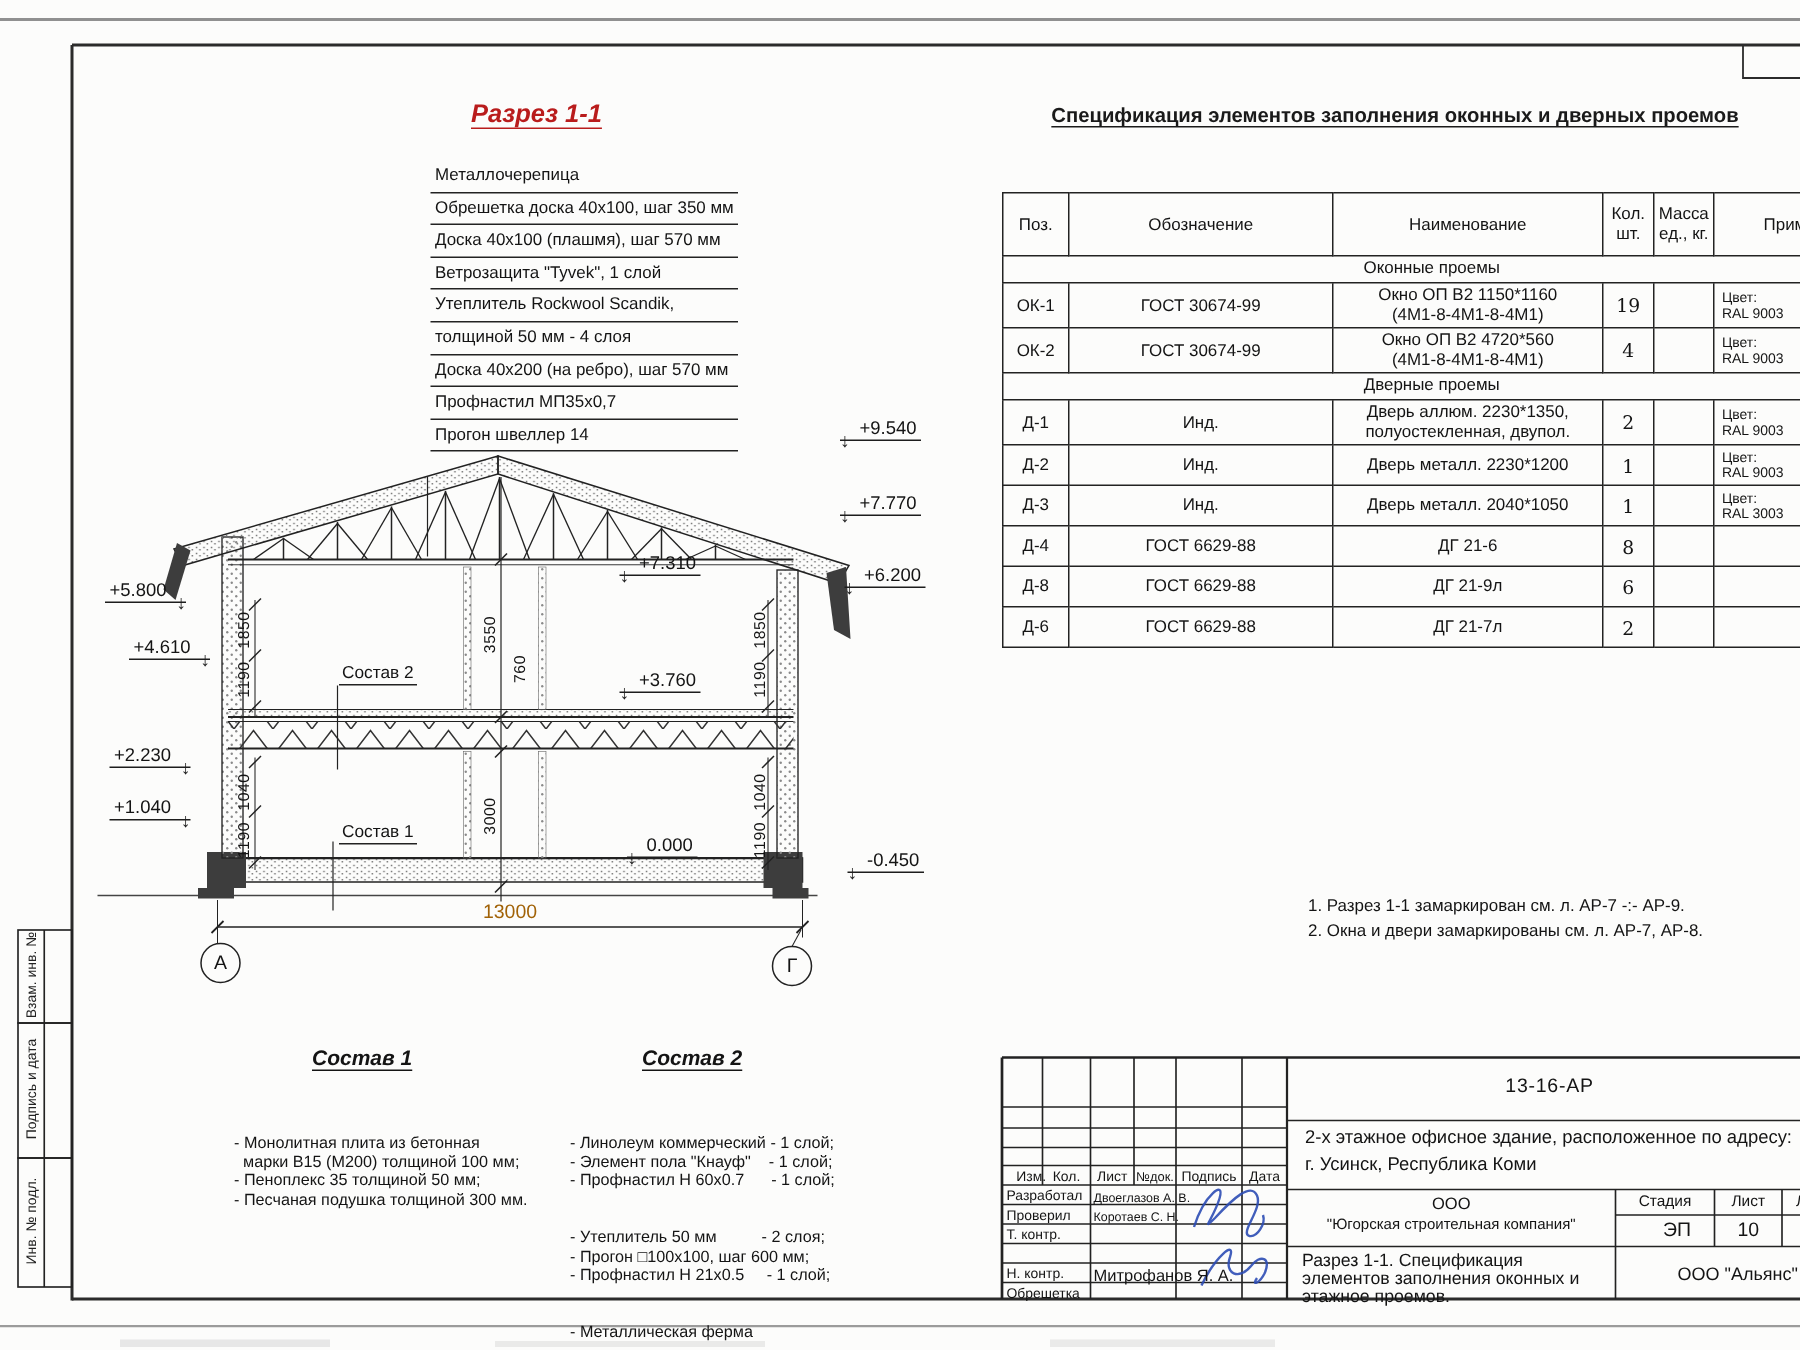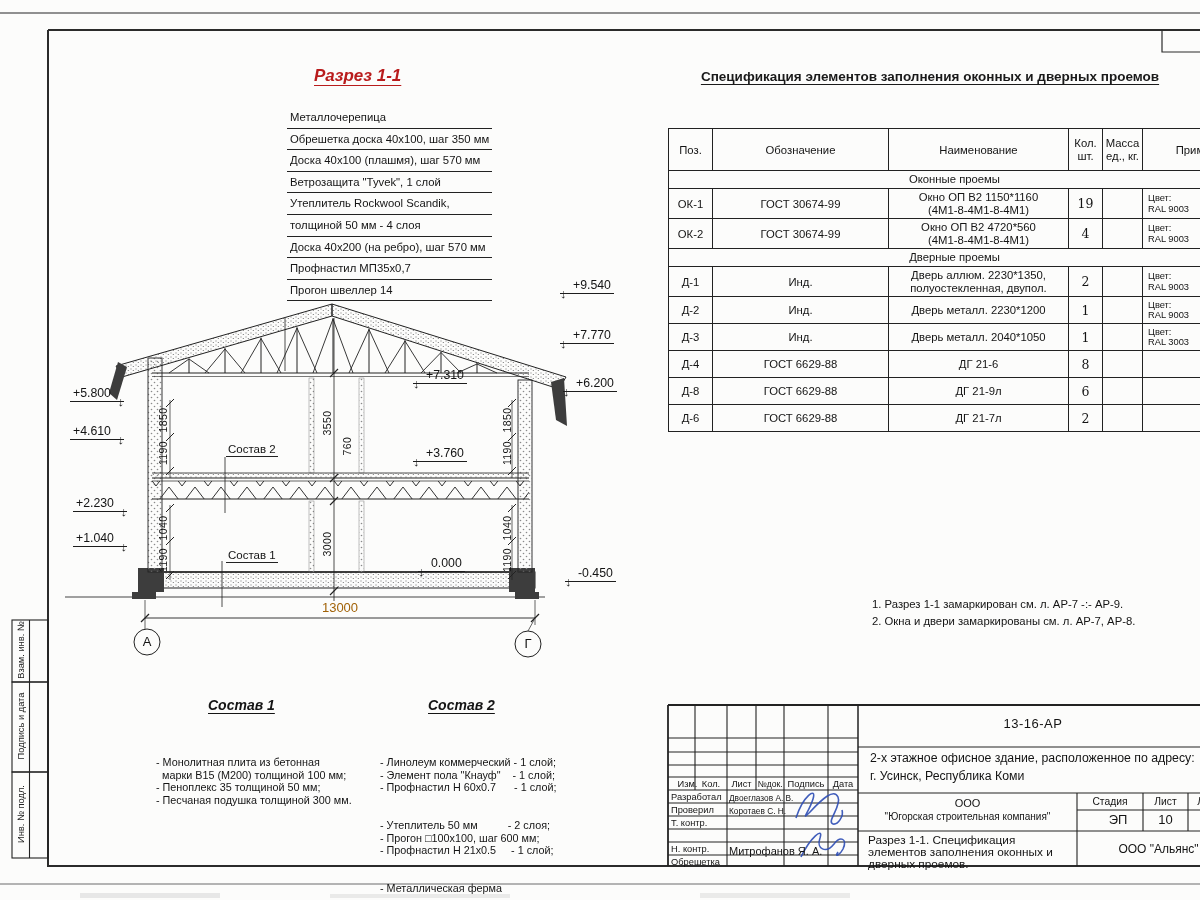--- a/index.html
+++ b/index.html
@@ -242,21 +242,21 @@
   <div class="ci">Доска 40х100 (плашмя), шаг 570 мм</div>
   <div class="ci">Ветрозащита "Tyvek", 1 слой</div>
   <div class="ci">Утеплитель Rockwool Scandik,</div>
   <div class="ci">толщиной 50 мм - 4 слоя</div>
   <div class="ci">Доска 40х200 (на ребро), шаг 570 мм</div>
   <div class="ci">Профнастил МП35х0,7</div>
   <div class="ci">Прогон швеллер 14</div>
 </div>
 
 <div class="elev pl" style="left:70px;top:386px"><span>+5.800</span><span class="arrow">↓</span></div>
-<div class="elev pl" style="left:70px;top:424px"><span>+4.610</span><span class="arrow">↓</span></div>
+<div class="elev pl" style="left:86px;top:424px"><span>+4.610</span><span class="arrow">↓</span></div>
 <div class="elev pl" style="left:73px;top:496px"><span>+2.230</span><span class="arrow">↓</span></div>
 <div class="elev pl" style="left:73px;top:531px"><span>+1.040</span><span class="arrow">↓</span></div>
 <div class="elev pr" style="left:560px;top:278px"><span>+9.540</span><span class="arrow">↓</span></div>
 <div class="elev pr" style="left:560px;top:328px"><span>+7.770</span><span class="arrow">↓</span></div>
 <div class="elev pr" style="left:563px;top:376px"><span>+6.200</span><span class="arrow">↓</span></div>
 <div class="elev pr" style="left:565px;top:566px"><span>-0.450</span><span class="arrow">↓</span></div>
 <div class="elev pr" style="left:413px;top:368px"><span>+7.310</span><span class="arrow">↓</span></div>
 <div class="elev pr" style="left:413px;top:446px"><span>+3.760</span><span class="arrow">↓</span></div>
 <div class="elev pr" style="left:418px;top:556px"><span>0.000</span><span class="arrow">↓</span></div>
 
@@ -444,19 +444,19 @@
 <div class="tbt" style="left:729px;top:845px;font-size:11px">Митрофанов Я. А.</div>
 <div class="tbt" style="left:671px;top:857px;font-size:9.3px">Обрешетка</div>
 
 <div class="tbt ctr" style="left:858px;top:716px;width:350px;font-size:13px;letter-spacing:.5px">13-16-АР</div>
 <div class="tbt" style="left:870px;top:751px;font-size:12.3px">2-х этажное офисное здание, расположенное по адресу:</div>
 <div class="tbt" style="left:870px;top:769px;font-size:12.3px">г. Усинск, Республика Коми</div>
 <div class="tbt ctr" style="left:858px;top:797px;width:219px;font-size:11px">ООО</div>
 <div class="tbt ctr" style="left:858px;top:811px;width:219px;font-size:10px">"Югорская строительная компания"</div>
 <div class="tbt" style="left:868px;top:833px;font-size:11.8px">Разрез 1-1. Спецификация</div>
 <div class="tbt" style="left:868px;top:845px;font-size:11.8px">элементов заполнения оконных и</div>
-<div class="tbt" style="left:868px;top:857px;font-size:11.8px">дверных проемов.</div>
+<div class="tbt" style="left:868px;top:857px;font-size:11.8px">этажное проемов.</div>
 <div class="tbt ctr" style="left:1077px;top:796px;width:66px;font-size:10.3px">Стадия</div>
 <div class="tbt ctr" style="left:1143px;top:796px;width:45px;font-size:10.3px">Лист</div>
 <div class="tbt ctr" style="left:1188px;top:796px;width:52px;font-size:10.3px">Листов</div>
 <div class="tbt ctr" style="left:1077px;top:812px;width:82px;font-size:13px">ЭП</div>
 <div class="tbt ctr" style="left:1143px;top:812px;width:45px;font-size:13px">10</div>
 <div class="tbt ctr" style="left:1077px;top:842px;width:163px;font-size:12px">ООО "Альянс"</div>
 
 </body></html>

